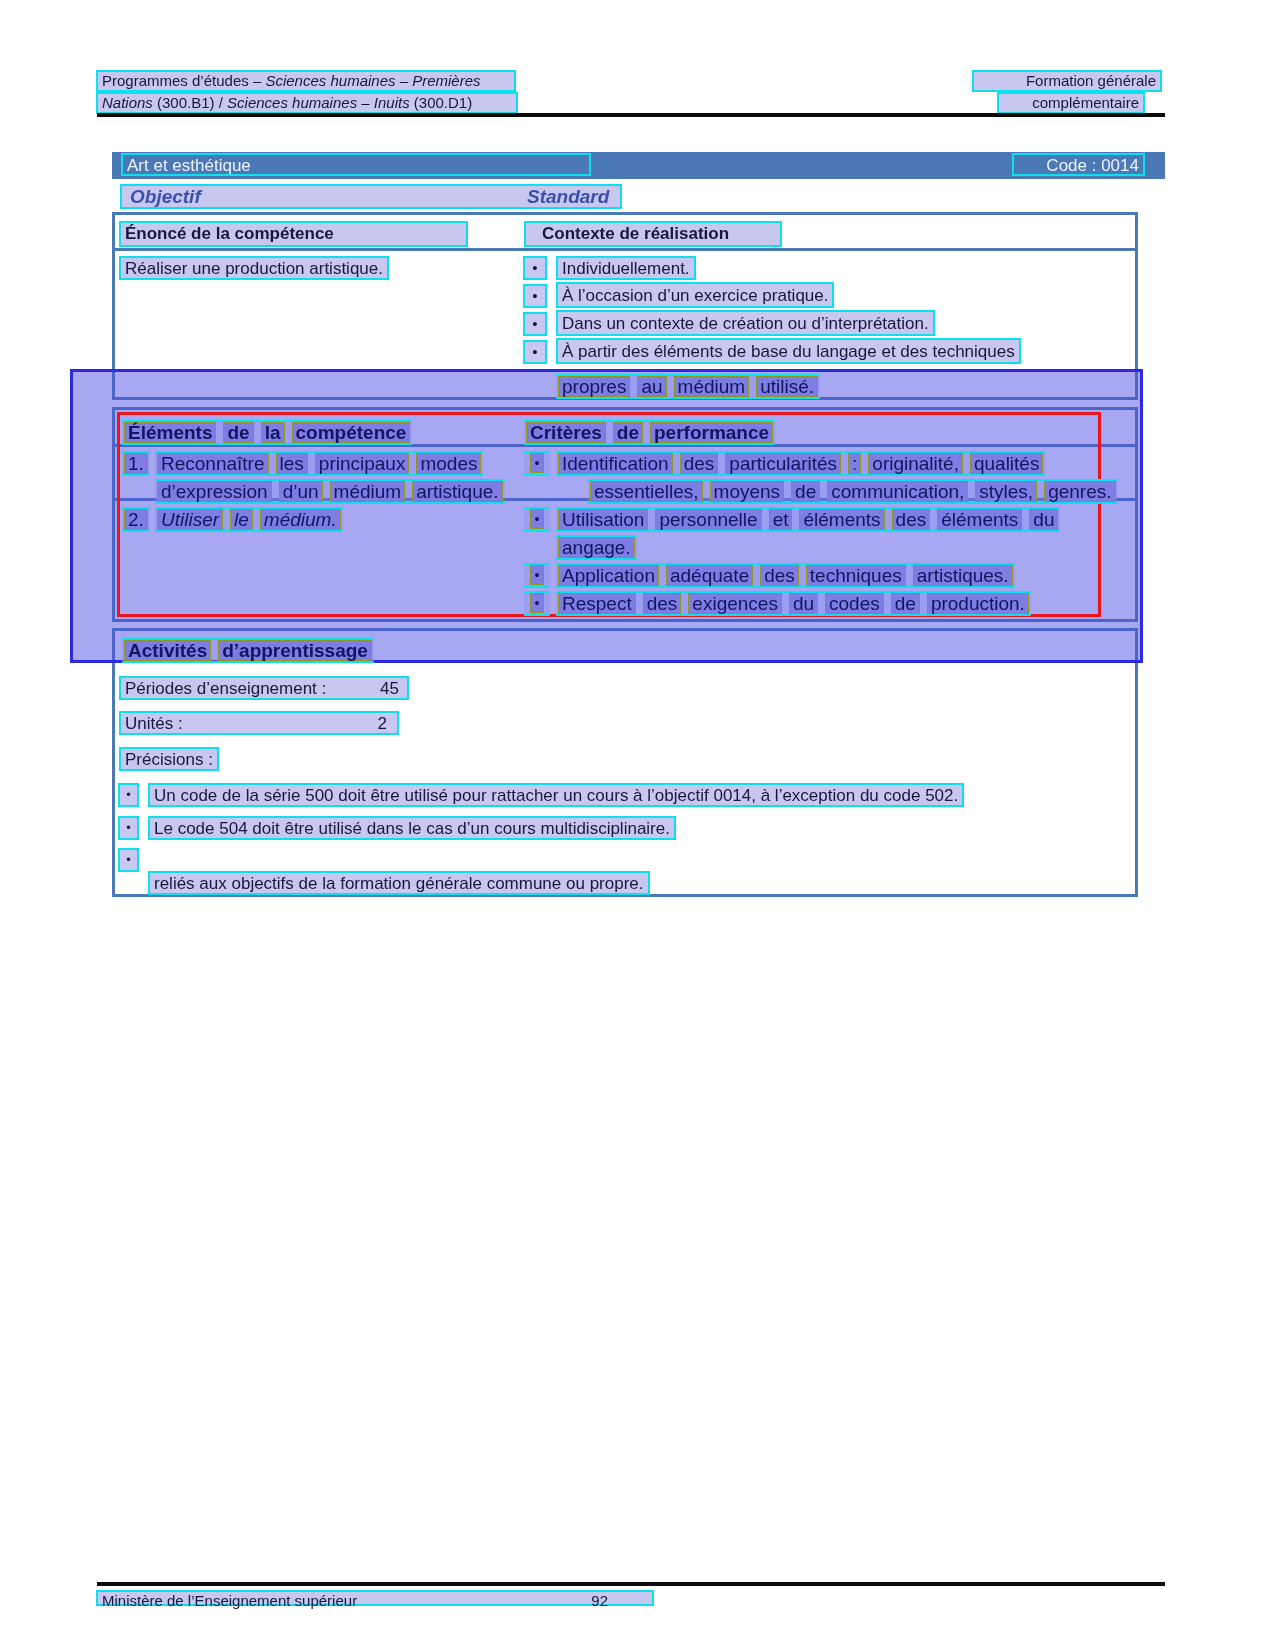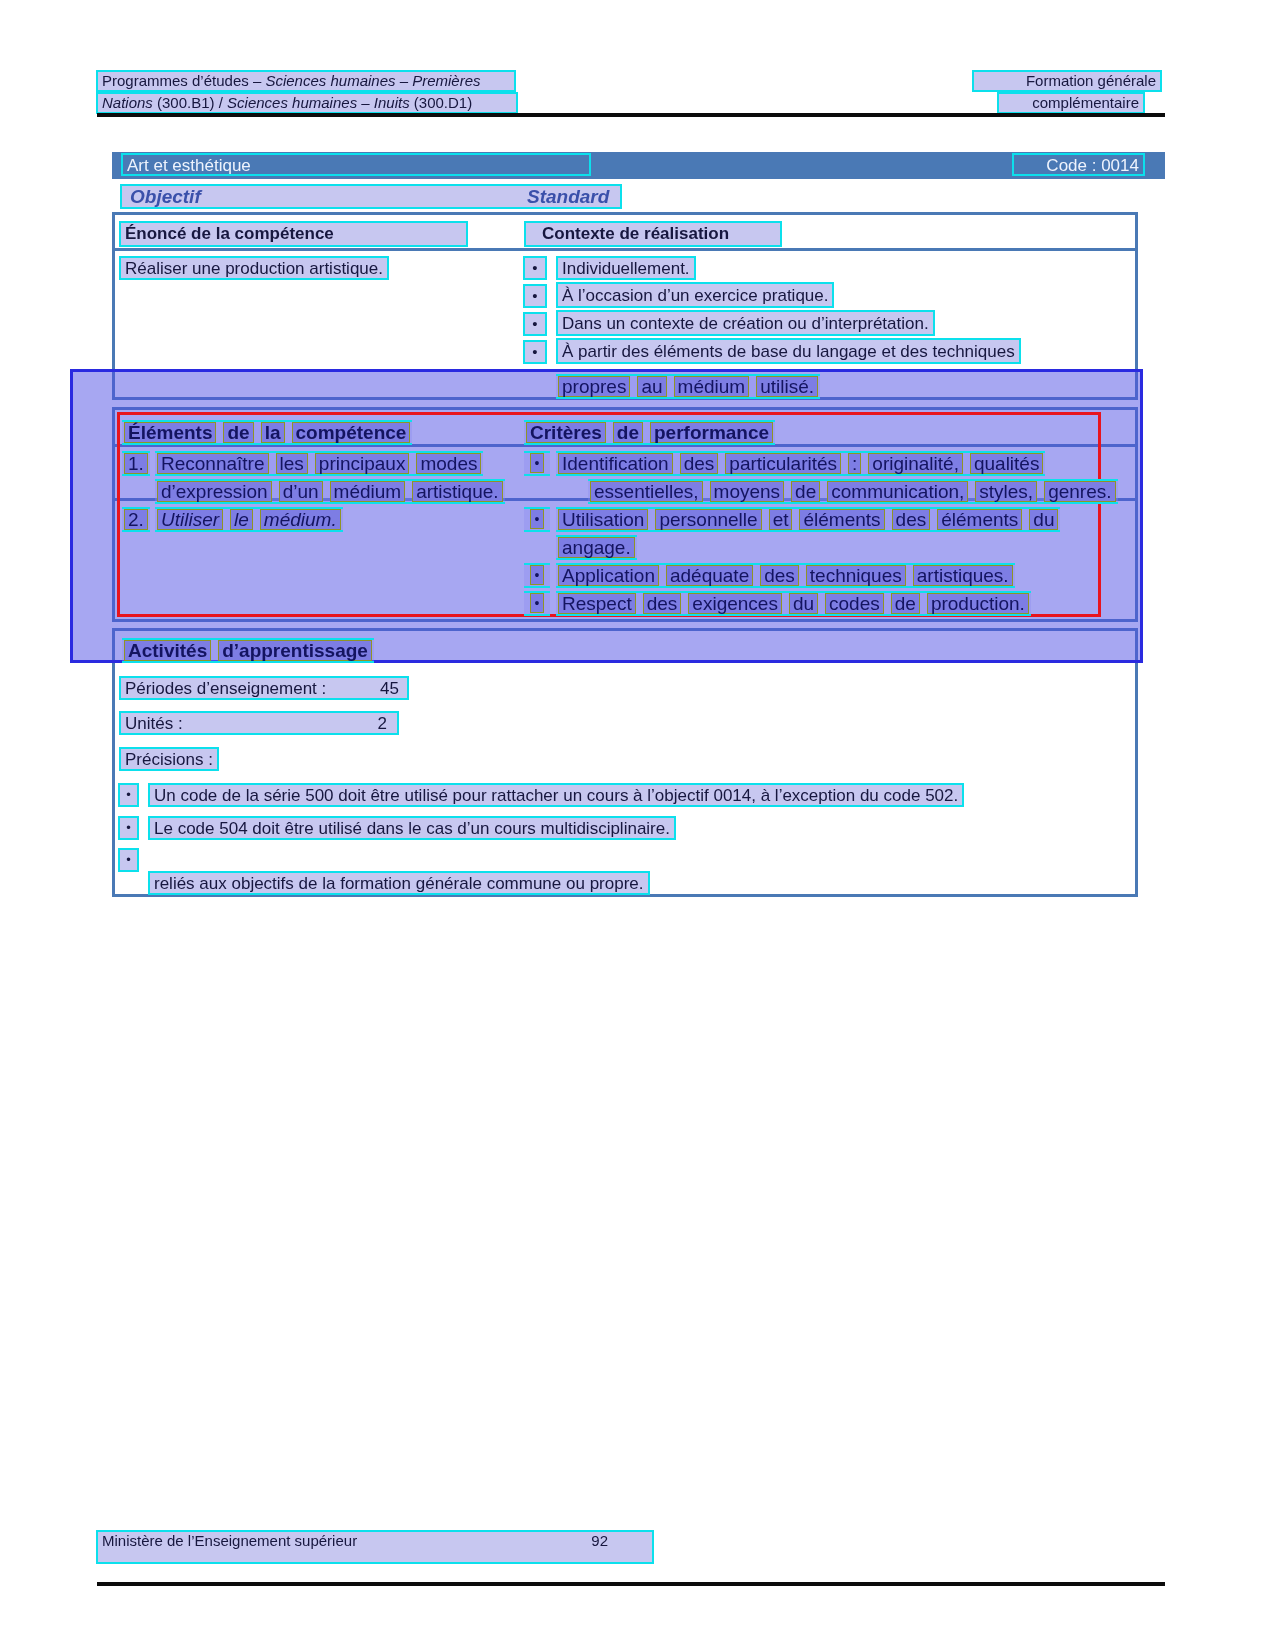--- a/index.html
+++ b/index.html
@@ -266,18 +266,18 @@
   <div class="hl" style="left:148px;top:816px;height:24px;">
     <span>Le code 504 doit être utilisé dans le cas d’un cours multidisciplinaire.</span>
   </div>
 
   <div class="bullet-box" style="left:118px;top:848px;width:21px;font-size:13px;"><span>•</span></div>
   <div class="hl" style="left:148px;top:871px;height:24px;">
     <span>reliés aux objectifs de la formation générale commune ou propre.</span>
   </div>
 
   <div class="rule" style="left:97px;top:1582px;width:1068px;height:4px;"></div>
-  <div class="hl small" style="left:96px;top:1530px;width:558px;height:34px;">
+  <div class="hl small" style="left:96px;top:1590px;width:558px;height:16px;">
     <span>Ministère de l’Enseignement supérieur</span>
     <span class="valr" style="right:44px;line-height:18px;">92</span>
   </div>
 
 </div>
 
 </body></html>

